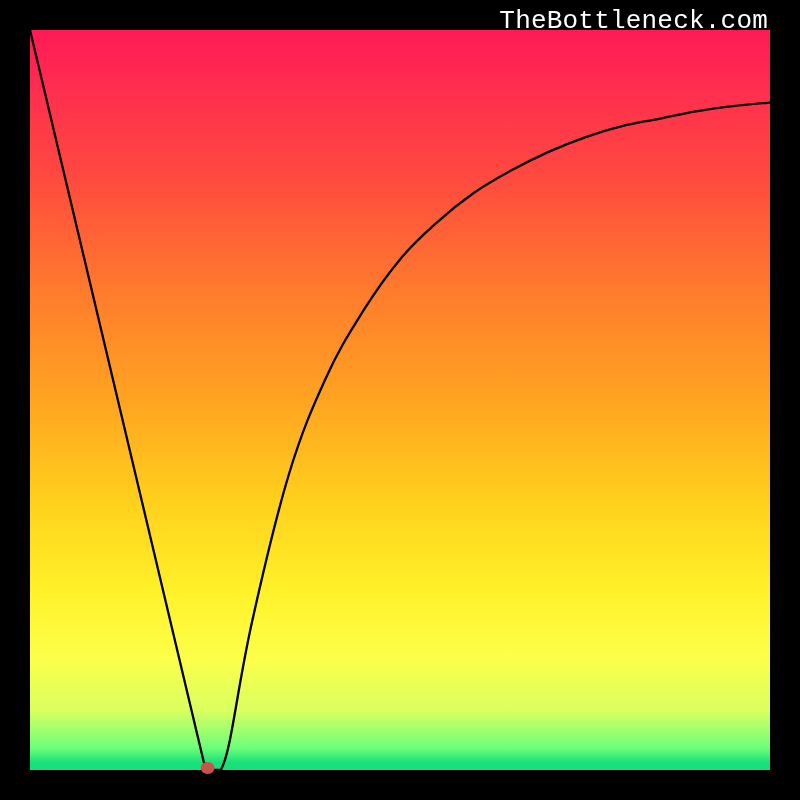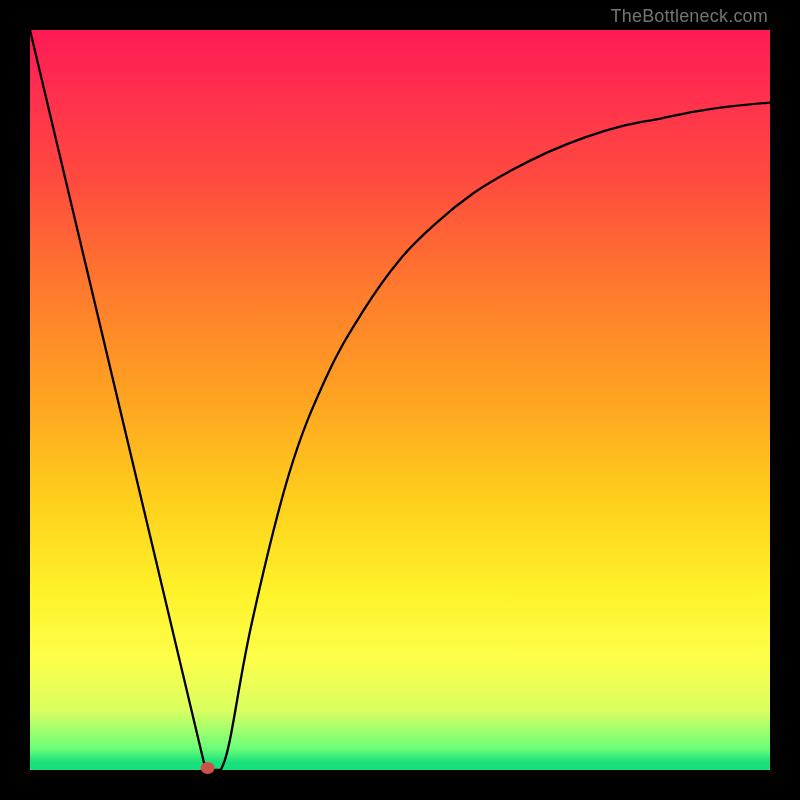--- a/index.html
+++ b/index.html
@@ -38,24 +38,25 @@
       #d9ff60 92%,
       #6dff7a 97%,
       #19e07a 99%,
       #17e07a 100%
     );
   }
   .watermark {
     position: absolute;
     top: 6px;
     right: 32px;
-    color: #737373;
-    font-size: 18px;
+    color: #ffffff;
+    font-size: 26px;
     letter-spacing: 0.2px;
     user-select: none;
+    font-family: Liberation Mono, monospace;
   }
   svg.curve {
     position: absolute;
     left: 0;
     top: 0;
     width: 740px;
     height: 740px;
     overflow: visible;
   }
   .marker {

